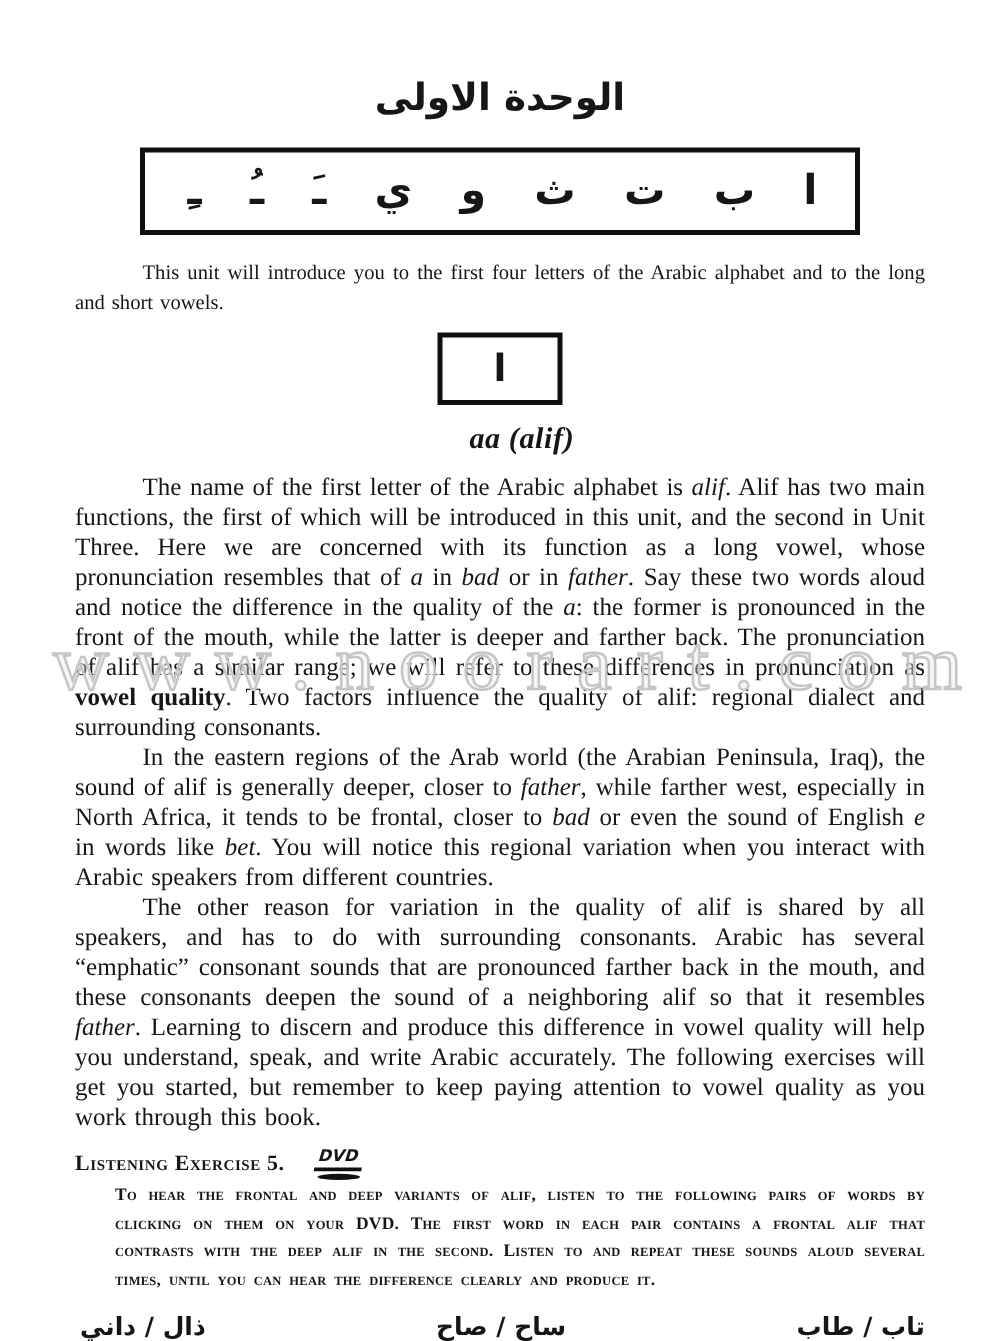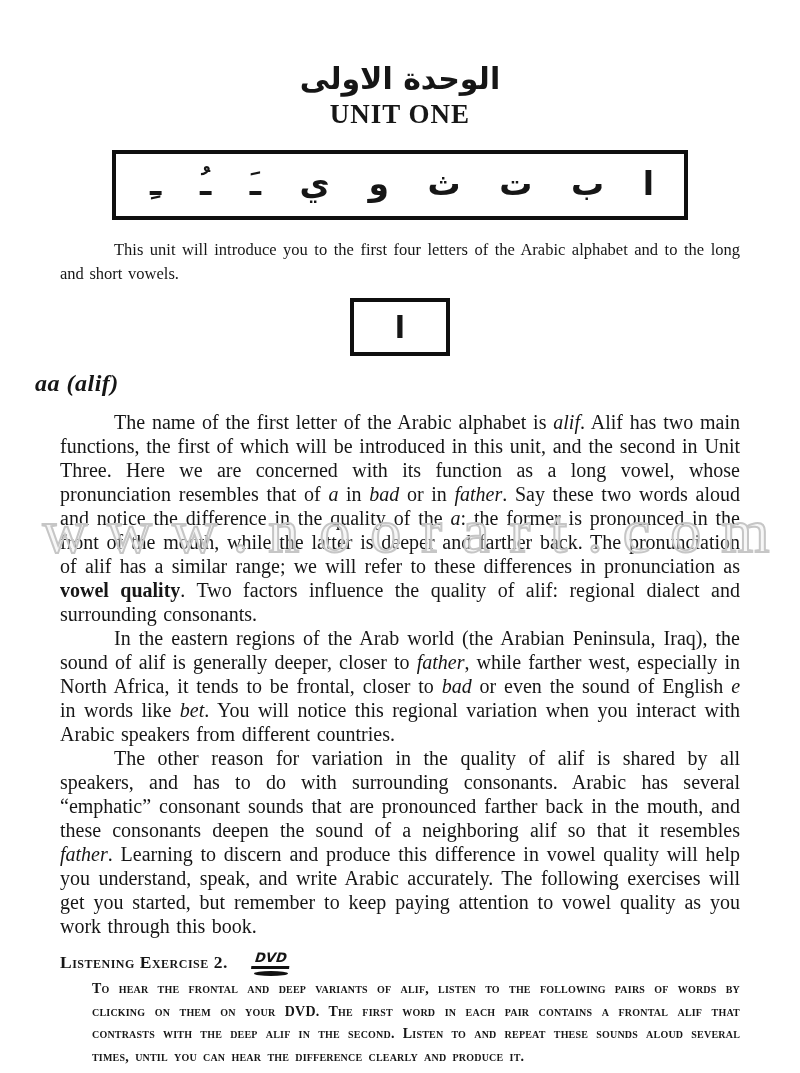--- a/index.html
+++ b/index.html
@@ -34,21 +34,21 @@
     margin-top:18px; font-size:16.5px; line-height:24px;
     text-align:justify; text-indent:54px; word-spacing:1.5px;
   }
 
   .alif-box {
     width:100px; height:58px; border:4px solid #0f0f0f; margin:12px auto 0;
     display:flex; align-items:center; justify-content:center;
     font-family:"DejaVu Sans", sans-serif; font-weight:bold; font-size:30px;
   }
   .alif-heading {
-    margin-top:14px; font-style:italic; font-weight:700;
+    margin-top:14px; text-align:center; font-style:italic; font-weight:700;
     font-size:24px; letter-spacing:0.5px;padding-left:35px;
   }
 
   .bodytext { margin-top:13px; }
   .bodytext p {
     font-size:20px; line-height:24px; text-align:justify;
     text-indent:54px; word-spacing:1.5px;
   }
   .bodytext em { font-style:italic; }
   .bodytext strong { font-weight:700; }
@@ -93,21 +93,20 @@
   }
 </style>
 </head>
 <body>
 
 <div class="page">
 
   <div class="watermark">www.noorart.com</div>
 
   <h1 class="title-ar">الوحدة الاولى</h1>
-  <h2 class="title-en">UNIT ONE</h2>
 
   <div class="letters-box">
       <span>ا</span>
       <span>ب</span>
       <span>ت</span>
       <span>ث</span>
       <span>و</span>
       <span>ي</span>
       <span>ـَ</span>
       <span>ـُ</span>
@@ -125,21 +124,21 @@
   <h3 class="alif-heading">aa (alif)</h3>
 
   <div class="content bodytext">
     <p><span>The name of the first letter of the Arabic alphabet is </span><em>alif</em><span>.  Alif has two main functions, the first of which will be introduced in this unit, and the second in Unit Three.  Here we are concerned with its function as a long vowel, whose pronunciation resembles that of </span><em>a</em><span> in </span><em>bad</em><span> or in </span><em>father</em><span>.  Say these two words aloud and notice the difference in the quality of the </span><em>a</em><span>:  the former is pronounced in the front of the mouth, while the latter is deeper and farther back.  The pronunciation of alif has a similar range; we will refer to these differences in pronunciation as </span><strong>vowel quality</strong><span>.  Two factors influence the quality of alif: regional dialect and surrounding consonants.</span></p>
     <p><span>In the eastern regions of the Arab world (the Arabian Peninsula, Iraq), the sound of alif is generally deeper, closer to </span><em>father</em><span>, while farther west, especially in North Africa, it tends to be frontal, closer to </span><em>bad</em><span> or even the sound of English </span><em>e</em><span> in words like </span><em>bet</em><span>.  You will notice this regional variation when you interact with Arabic speakers from different countries.</span></p>
     <p><span>The other reason for variation in the quality of alif is shared by all speakers, and has to do with surrounding consonants.  Arabic has several “emphatic” consonant sounds that are pronounced farther back in the mouth, and these consonants deepen the sound of a neighboring alif so that it resembles </span><em>father</em><span>.  Learning to discern and produce this difference in vowel quality will help you understand, speak, and write Arabic accurately.  The following exercises will get you started, but remember to keep paying attention to vowel quality as you work through this book.</span></p>
   </div>
 
   <div class="content">
     <div class="lx-row">
-      <span class="lx-heading">Listening Exercise 2.</span>
+      <span class="lx-heading">Listening Exercise 5.</span>
       <span class="dvd">
         <span class="dvd-text">DVD</span>
         <span class="dvd-disc"></span>
       </span>
     </div>
     <p class="lx-instructions">To hear the frontal and deep variants of alif, listen to the following pairs of words by clicking on them on your DVD.  The first word in each pair contains a frontal alif that contrasts with the deep alif in the second.  Listen to and repeat these sounds aloud several times, until you can hear the difference clearly and produce it.</p>
     <div class="pairs-row">
         <span>تاب / طاب</span>
         <span>ساح / صاح</span>
         <span>ذال / داني</span>

